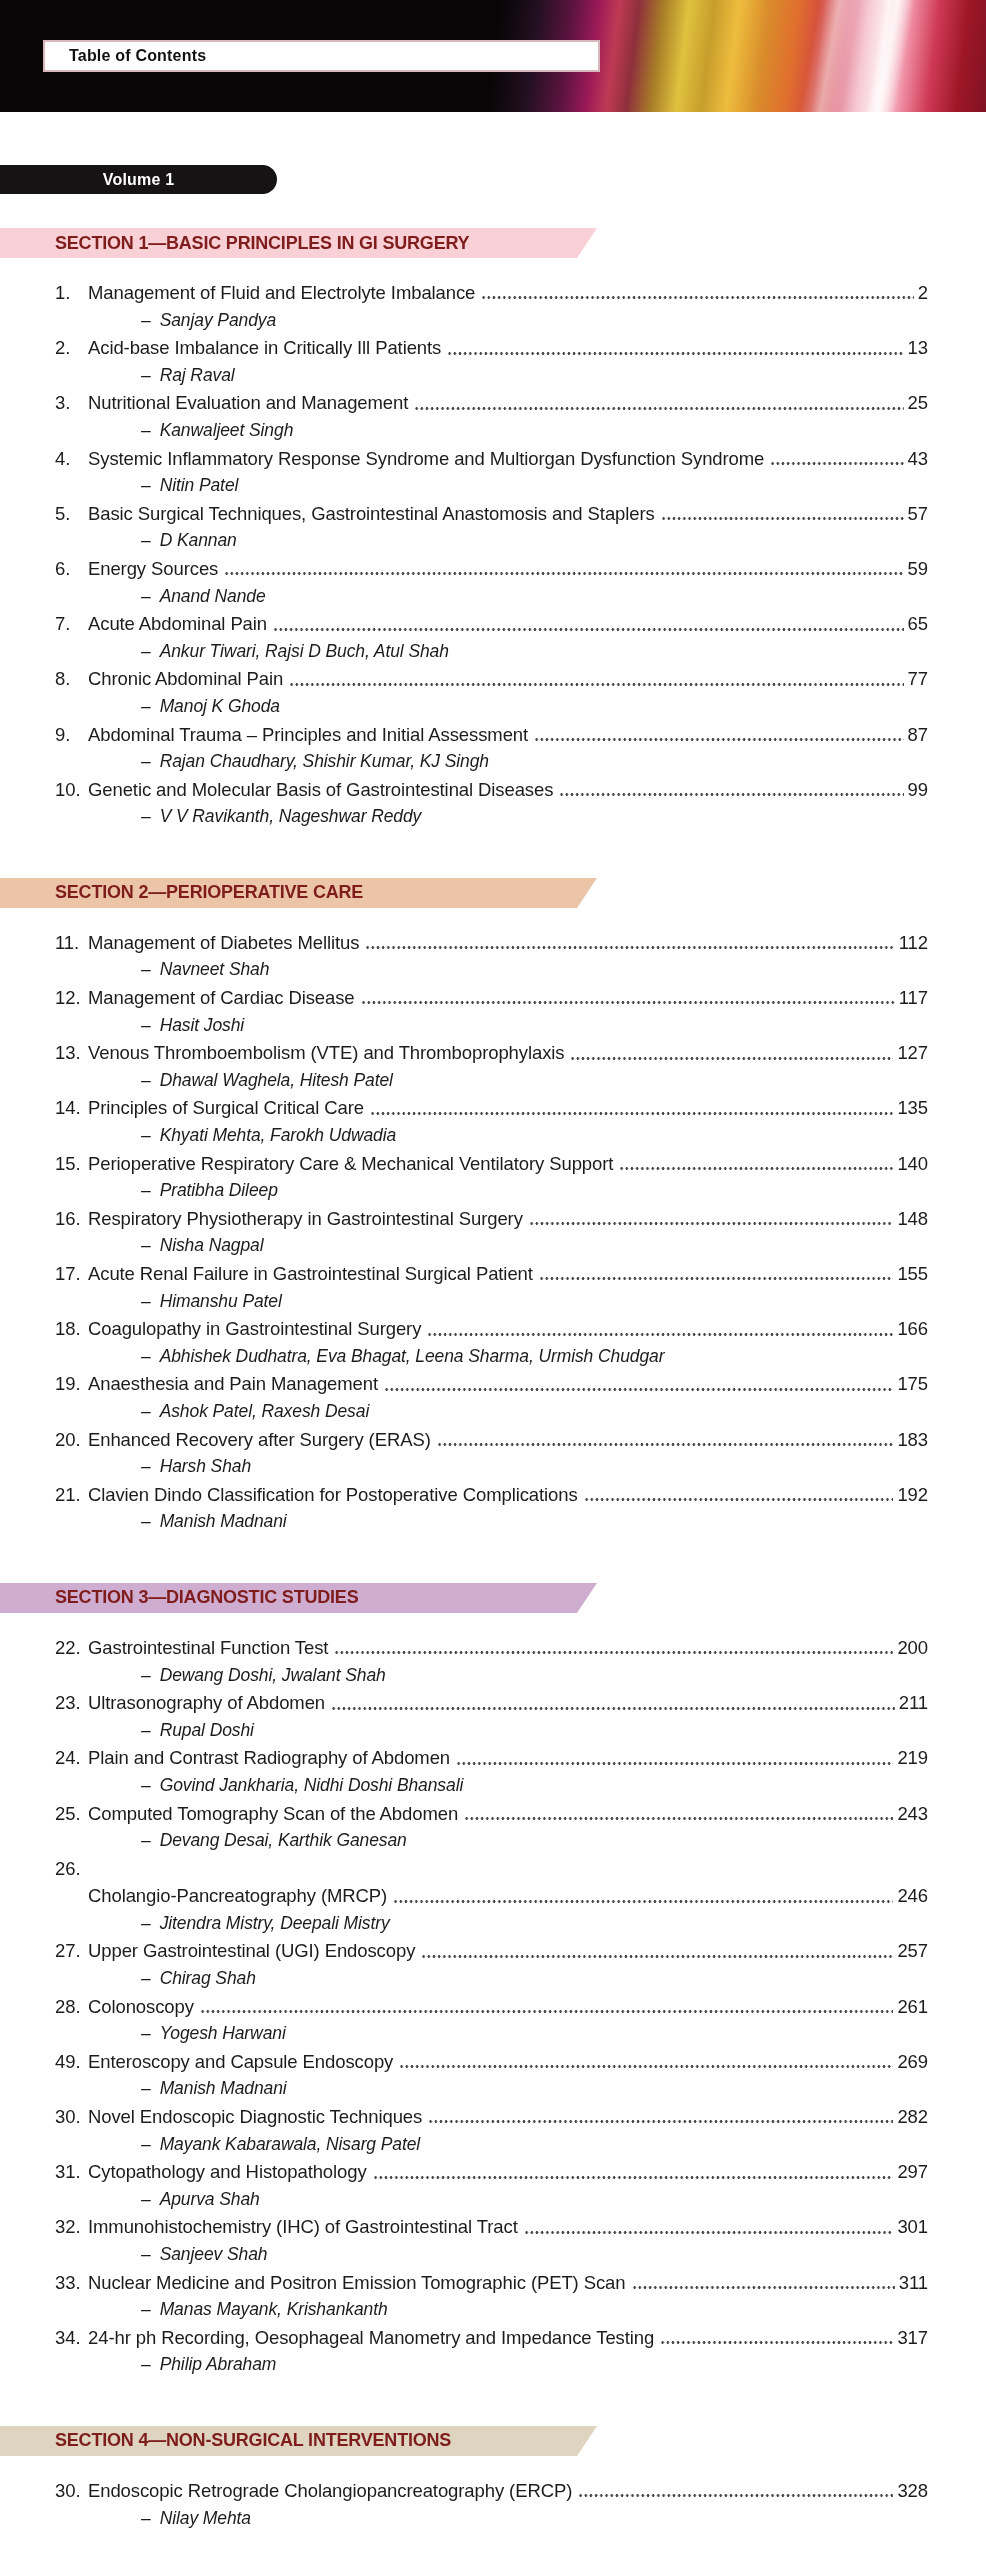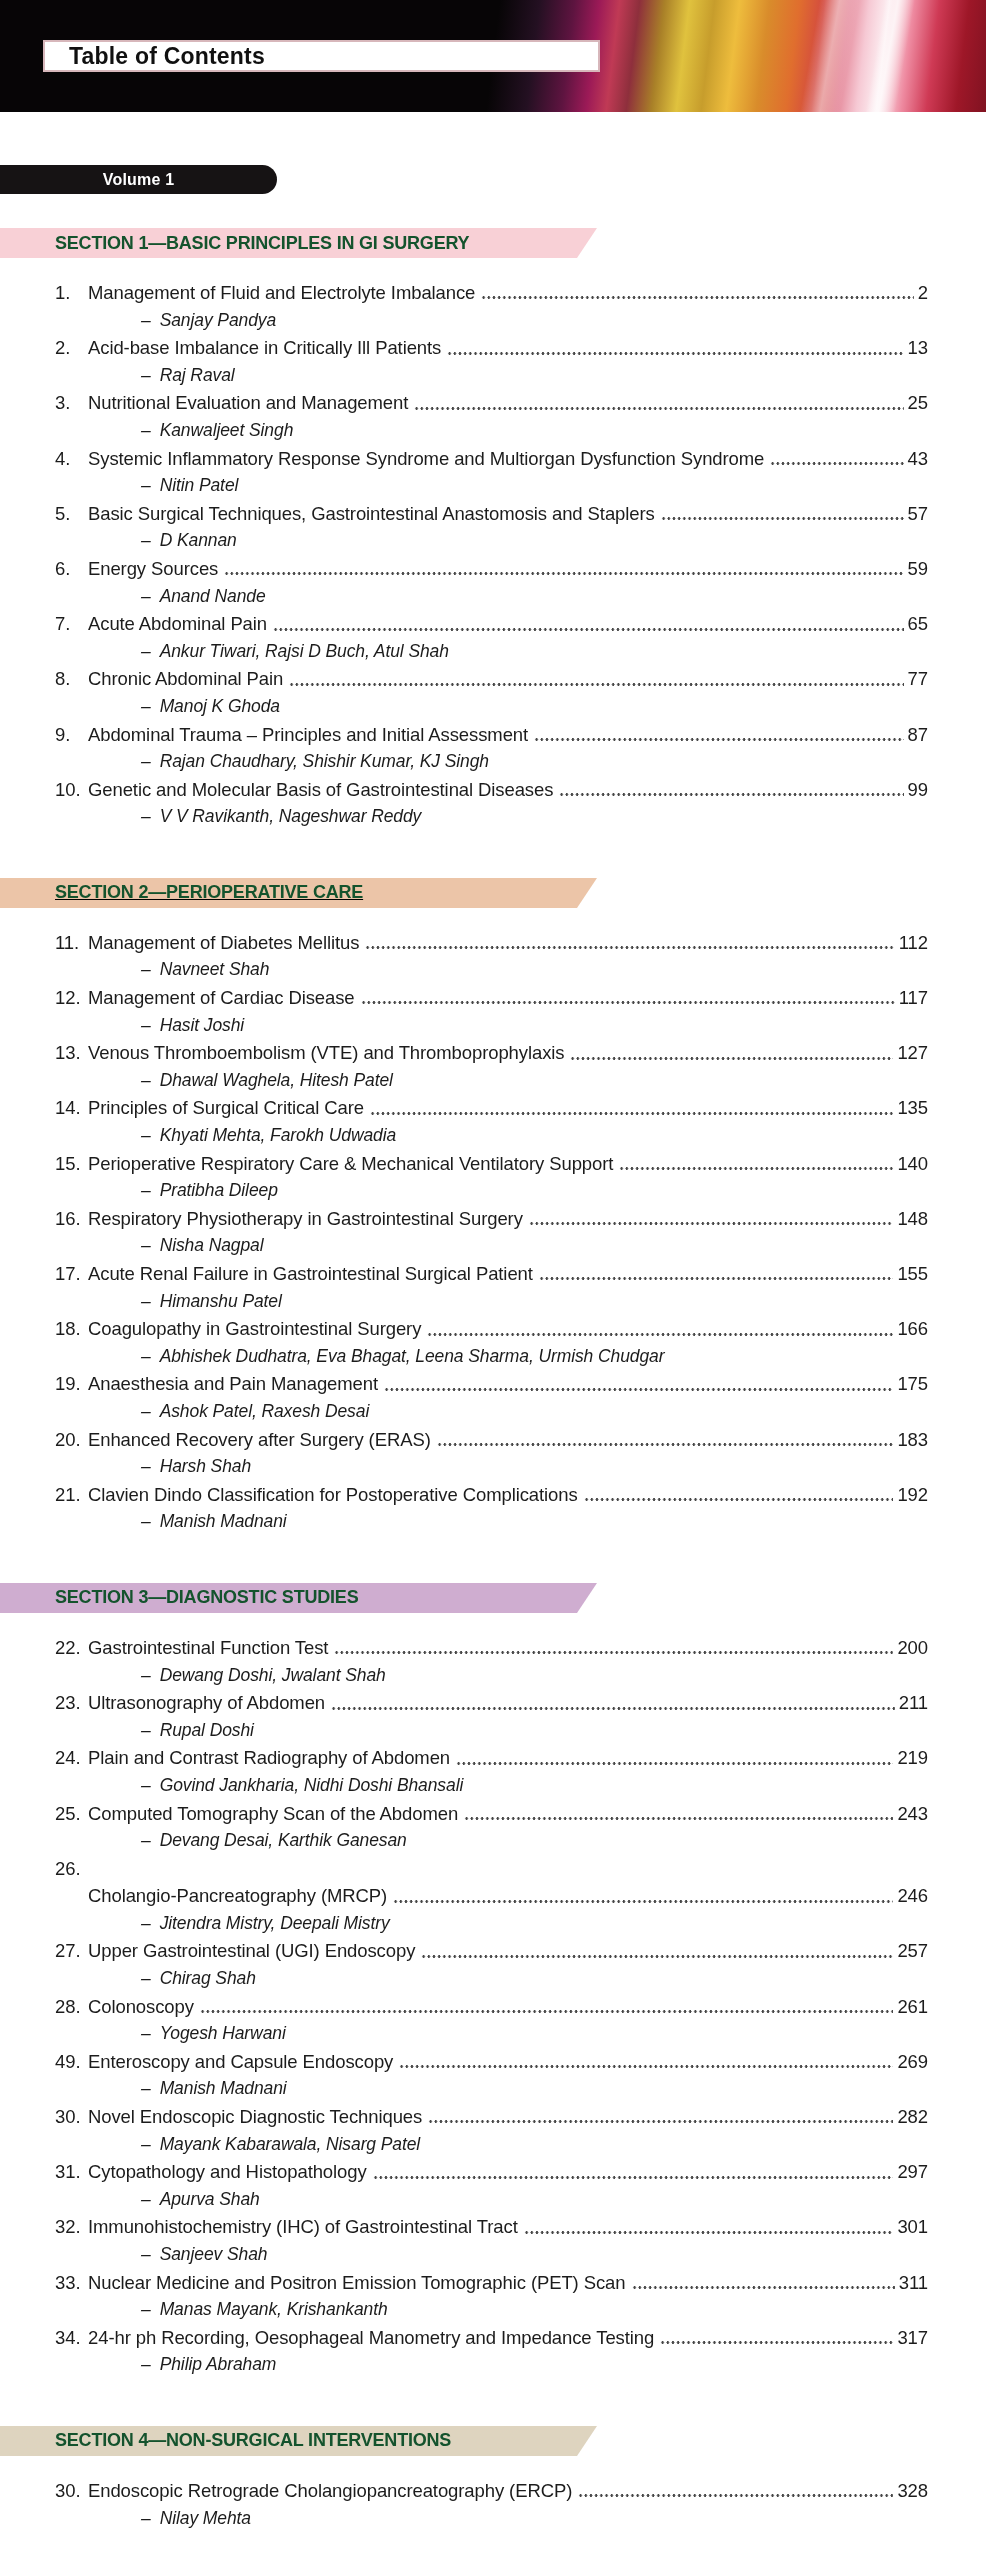--- a/index.html
+++ b/index.html
@@ -28,21 +28,21 @@
         #cf3a55 94%, #9e1728 97%, #801221 100%);
   }
   .toc-box {
     position:absolute; left:43px; top:40px;
     width:557px; height:32px; box-sizing:border-box;
     background:#ffffff;
     border:2px solid rgba(130,30,45,.32);
     display:flex; align-items:center; padding-left:24px;
   }
   .toc-box span {
-    font-size:23px; font-weight:bold; color:#101010; letter-spacing:.2px;
+    font-size:16px; font-weight:bold; color:#101010; letter-spacing:.2px;
   }
 
   
   .volume-badge {
     margin-top:53px;
     width:277px; height:29px;
     background:#161314;
     border-radius:0 15px 15px 0;
     display:flex; align-items:center; justify-content:center;
   }
@@ -52,21 +52,21 @@
   .section { margin:0; }
   .section + .section { margin-top:47px; }
   .section-band {
     margin-top:47px;
     height:30px; width:597px; box-sizing:border-box;
     display:flex; align-items:center; padding-left:55px;
     clip-path:polygon(0 0, 100% 0, calc(100% - 20px) 100%, 0 100%);
   }
   .section:first-child .section-band { margin-top:34px; }
   .section-band span {
-    font-weight:bold; font-size:18px; color:#14532d; letter-spacing:-.2px;
+    font-weight:bold; font-size:18px; color:#7f1d1d; letter-spacing:-.2px;
     white-space:nowrap;
   }
 
   
   .chapters { margin:21px 0 0 55px; padding-right:58px; }
   .chapter-row {
     display:flex; align-items:baseline;
     height:27.6px; line-height:27.6px;
     font-size:18.5px; color:#1c1c1c; letter-spacing:-.1px;
   }
@@ -204,21 +204,21 @@
           <span class="dots"></span>
           <span class="page">99</span>
         </div>
         <div class="author-row">
           <span class="dash">–</span>
           <span class="authors">V V Ravikanth, Nageshwar Reddy</span>
         </div>
       </div>
     </div>
     <div class="section">
-      <div class="section-band" style="background: rgb(236, 197, 168); text-decoration: underline;">
+      <div class="section-band" style="background: rgb(236, 197, 168);">
         <span>SECTION 2—PERIOPERATIVE CARE</span>
       </div>
       <div class="chapters">
         <div class="chapter-row">
           <span class="num">11.</span>
           <span class="title">Management of Diabetes Mellitus</span>
           <span class="dots"></span>
           <span class="page">112</span>
         </div>
         <div class="author-row">

